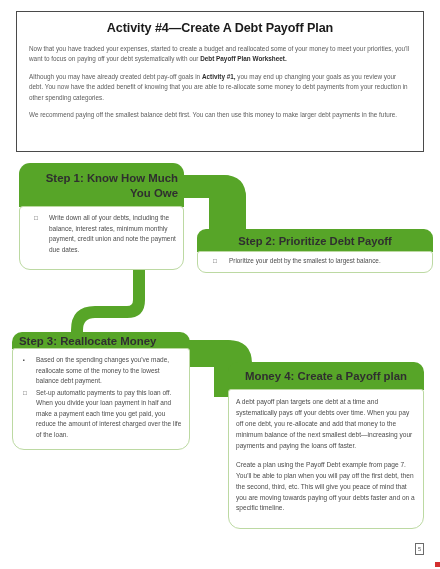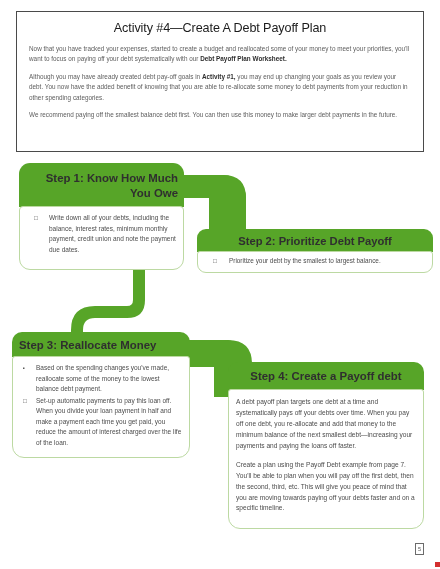--- a/index.html
+++ b/index.html
@@ -24,21 +24,21 @@
     width: 408px;
     height: 141px;
     border: 1.2px solid #4a4a4a;
     box-sizing: border-box;
     background: #ffffff;
     padding: 7px 12px 0 12px;
   }
   #intro-title {
     text-align: center;
     font-size: 12.6px;
-    font-weight: normal;
+    font-weight: bold;
     color: #1b1b1b;
     letter-spacing: -0.1px;
     margin: 2px 0 8px 0;
     line-height: 1.2;
   }
   .intro-para {
     font-size: 6.35px;
     line-height: 1.62;
     color: #5d5d5d;
     margin: 0 0 7.5px 0;
@@ -103,21 +103,21 @@
   #step2 .step-body {
     width: 236px; min-height: 17px;
     border-radius: 3px 3px 9px 9px;
     margin-top: -1px;
     padding: 4px 7px 5px 7px;
   }
 
   
   #step3 { left: 12px; top: 332px; width: 178px; z-index: 5; }
   #step3 .step-head {
-    width: 178px; height: 25px;
+    width: 178px; height: 17px;
     border-radius: 10px 10px 0 0;
     font-size: 11.4px;
     padding-left: 7px;
     justify-content: flex-start;
   }
   #step3 .step-body {
     width: 178px; min-height: 95px;
     border-radius: 3px 3px 12px 12px;
     margin-top: -1px;
     padding: 6px 6px 8px 4px;
@@ -290,21 +290,21 @@
       </li>
       <li>
         <span class="marker marker-box"></span>
         <span>Set-up automatic payments to pay this loan off. When you divide your loan payment in half and make a payment each time you get paid, you reduce the amount of interest charged over the life of the loan.</span>
       </li>
     </ul>
   </div>
 </div>
 
 <div class="step-block" id="step4">
-  <div class="step-head">Step 4: Create a Payoff debt</div>
+  <div class="step-head">Money 4: Create a Payoff plan</div>
   <div class="step-body">
     <p class="body-para">A debt payoff plan targets one debt at a time and systematically pays off your debts over time. When you pay off one debt, you re-allocate and add that money to the minimum balance of the next smallest debt—increasing your payments and paying the loans off faster.</p>
     <p class="body-para">Create a plan using the Payoff Debt example from page 7. You'll be able to plan when you will pay off the first debt, then the second, third, etc. This will give you peace of mind that you are moving towards paying off your debts faster and on a specific timeline.</p>
   </div>
 </div>
 
 <div id="page-number">5</div>
 <div id="corner-mark"></div>
 
 </body></html>

